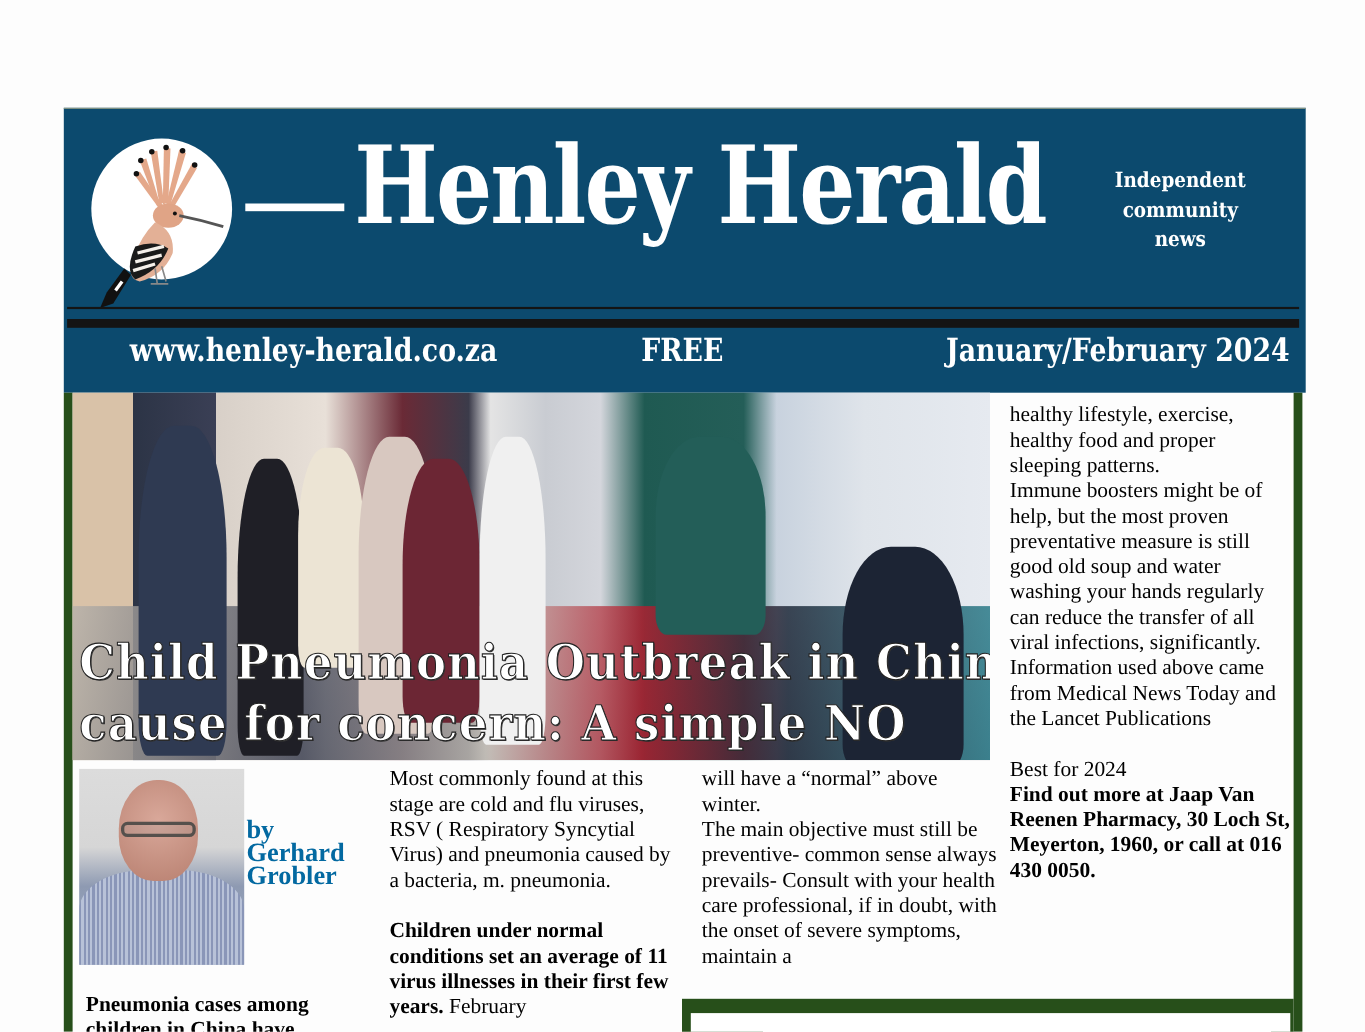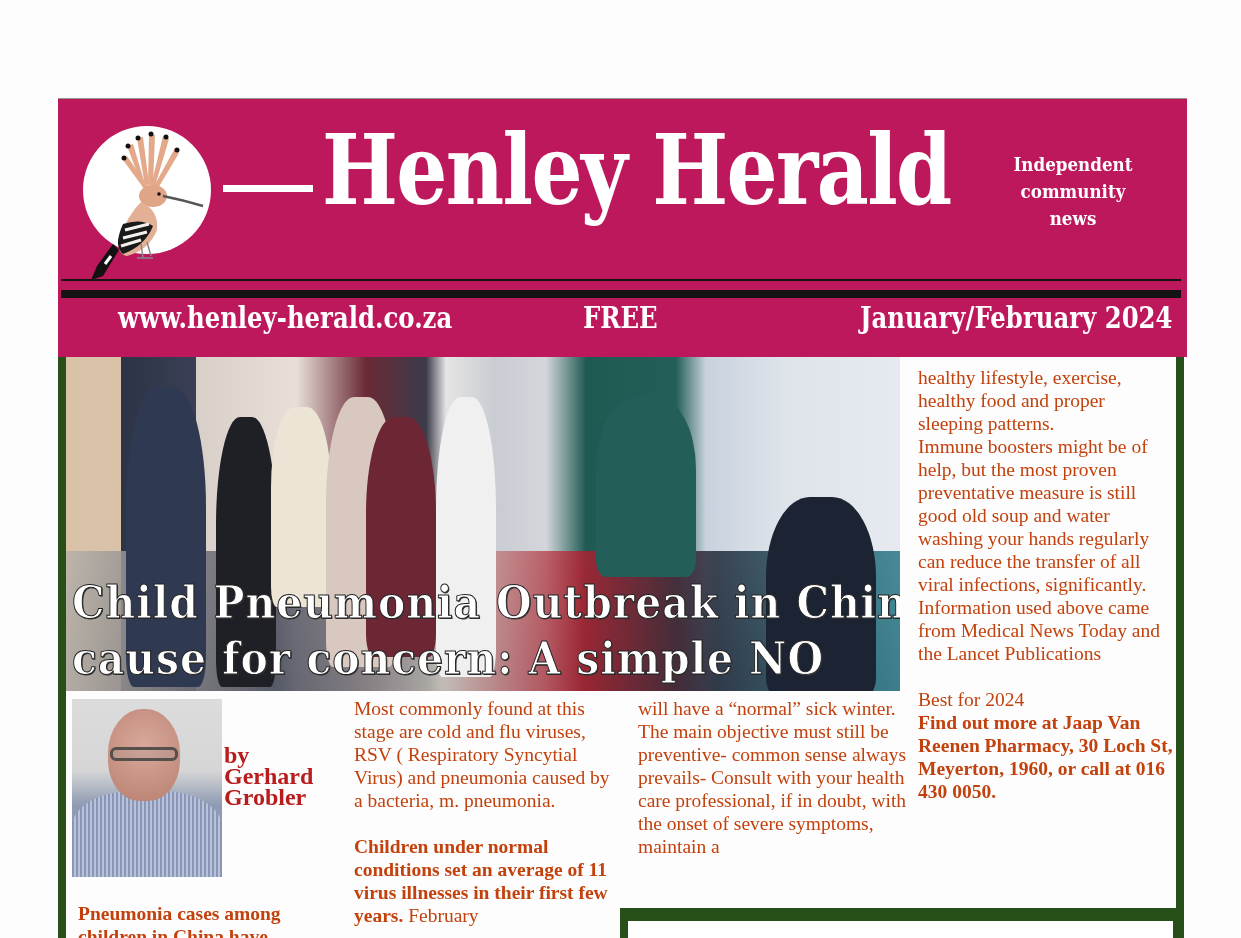--- a/index.html
+++ b/index.html
@@ -2,21 +2,21 @@
 <html><head>
   <meta charset="utf-8">
   <style>
     * { box-sizing: border-box; margin: 0; padding: 0; }
     html, body { width: 1241px; height: 938px; overflow: hidden; background: #fdfdfd; }
     body { position: relative; font-family: "Liberation Serif", serif; color: #1a1a1a; }
 
     .page { position: absolute; left: 58px; top: 98px; width: 1129px; height: 840px; }
 
     
-    .masthead { position: absolute; left: 0; top: 0; width: 1129px; height: 259px; background: #be185d; border-top: 1px solid #8c9a86; }
+    .masthead { position: absolute; left: 0; top: 0; width: 1129px; height: 259px; background: #0c4a6e; border-top: 1px solid #8c9a86; }
     .logo-circle { position: absolute; left: 25px; top: 27px; width: 128px; height: 128px; border-radius: 50%; background: #ffffff; overflow: visible; }
     .logo-circle svg { position: absolute; left: 0; top: 0; overflow: visible; }
     .dash { position: absolute; left: 165px; top: 86px; width: 90px; height: 7px; background: #ffffff; }
     .title { position: absolute; left: 264px; top: 22px; font-family: "DejaVu Serif", serif; font-weight: bold; font-size: 98px; line-height: 1; color: #ffffff; letter-spacing: -2px; transform: scaleX(0.82); transform-origin: left top; white-space: nowrap; }
     .tagline { position: absolute; left: 940px; top: 52px; width: 150px; text-align: center; color: #ffffff; font-family: "DejaVu Serif", serif; font-weight: bold; font-size: 19px; line-height: 27px; transform: scaleX(0.88); transform-origin: center top; }
     .rule-thin { position: absolute; left: 3px; top: 180px; width: 1120px; height: 2px; background: #141414; }
     .rule-thick { position: absolute; left: 3px; top: 191px; width: 1120px; height: 8px; background: #141414; }
     .strap { position: absolute; top: 205px; color: #ffffff; font-family: "DejaVu Serif", serif; font-weight: bold; font-size: 29px; line-height: 1; white-space: nowrap; transform: scaleX(0.84); transform-origin: left top; }
     .strap.url { left: 60px; }
     .strap.free { left: 525px; }
@@ -37,23 +37,23 @@
     .hero-headline { position: absolute; left: 6px; top: 218px; width: 830px; font-family: "DejaVu Serif", serif; font-weight: bold; font-size: 44px; line-height: 56px; color: #ffffff; letter-spacing: 1px; white-space: nowrap; transform: scaleX(0.93); transform-origin: left top;
       -webkit-text-stroke: 1px #222; text-shadow: 1px 1px 0 #333; }
 
     
     .author-photo { position: absolute; left: 14px; top: 601px; width: 150px; height: 178px; overflow: hidden;
       background: linear-gradient(180deg, #dcdcdc 0%, #d6d6d6 40%, #8e9ab2 60%, #9aa6c0 100%); }
     .author-photo .head { position: absolute; left: 36px; top: 10px; width: 72px; height: 92px; border-radius: 48% 48% 44% 44%; background: radial-gradient(circle at 50% 40%, #d9a89a, #b88070); }
     .author-photo .glasses { position: absolute; left: 38px; top: 48px; width: 68px; height: 14px; border: 3px solid #55504c; border-radius: 6px; background: rgba(150,150,150,0.2); }
     .author-photo .shirt { position: absolute; left: 0; top: 92px; width: 150px; height: 90px; border-radius: 40% 40% 0 0;
       background: repeating-linear-gradient(90deg, #8a96b8 0px, #8a96b8 2px, #b8c2d8 2px, #b8c2d8 4px); }
-    .byline { position: absolute; left: 166px; top: 647px; font-family: "Liberation Serif", serif; font-weight: bold; font-size: 24px; line-height: 21px; color: #b91c1c; }
+    .byline { position: absolute; left: 166px; top: 647px; font-family: "Liberation Serif", serif; font-weight: bold; font-size: 24px; line-height: 21px; color: #0369a1; }
 
-    .col { position: absolute; font-size: 19.5px; line-height: 23px; color: #c2410c; }
+    .col { position: absolute; font-size: 19.5px; line-height: 23px; color: #000000; }
     .col p { margin: 0; }
     .col .bold { font-weight: bold; }
     .col-left-text { left: 20px; top: 804px; width: 240px; font-weight: bold; }
     .col-mid { left: 296px; top: 599px; width: 260px; }
     .col-mid .gap { height: 23px; }
     .col-right-bottom { left: 580px; top: 599px; width: 270px; }
     .col-side { left: 860px; top: 268px; width: 256px; }
     .col-side .gap { height: 23px; }
 
     
@@ -149,21 +149,21 @@
 
   <div class="col col-left-text">Pneumonia cases among children in China have</div>
 
   <div class="col col-mid">
     <p>Most commonly found at this stage are cold and flu viruses, RSV ( Respiratory Syncytial Virus) and pneumonia caused by a bacteria, m. pneumonia.</p>
     <div class="gap"></div>
     <p><span class="bold">Children under normal conditions set an average of 11 virus illnesses in their first few years.</span><span> February</span></p>
   </div>
 
   <div class="col col-right-bottom">
-    <p>will have a “normal” sick winter.</p>
+    <p>will have a “normal” above winter.</p>
     <p>The main objective must still be preventive- common sense always prevails- Consult with your health care professional, if in doubt, with the onset of severe symptoms, maintain a</p>
   </div>
 
   <div class="col col-side">
     <p>healthy lifestyle, exercise, healthy food and proper sleeping patterns.</p>
     <p>Immune boosters might be of help, but the most proven preventative measure is still good old soup and water washing your hands regularly can reduce the transfer of all viral infections, significantly.</p>
     <p>Information used above came from Medical News Today and the Lancet Publications</p>
     <div class="gap"></div>
     <p>Best for 2024</p>
     <p class="bold">Find out more at Jaap Van Reenen Pharmacy, 30 Loch St, Meyerton, 1960, or call at 016 430 0050.</p>

